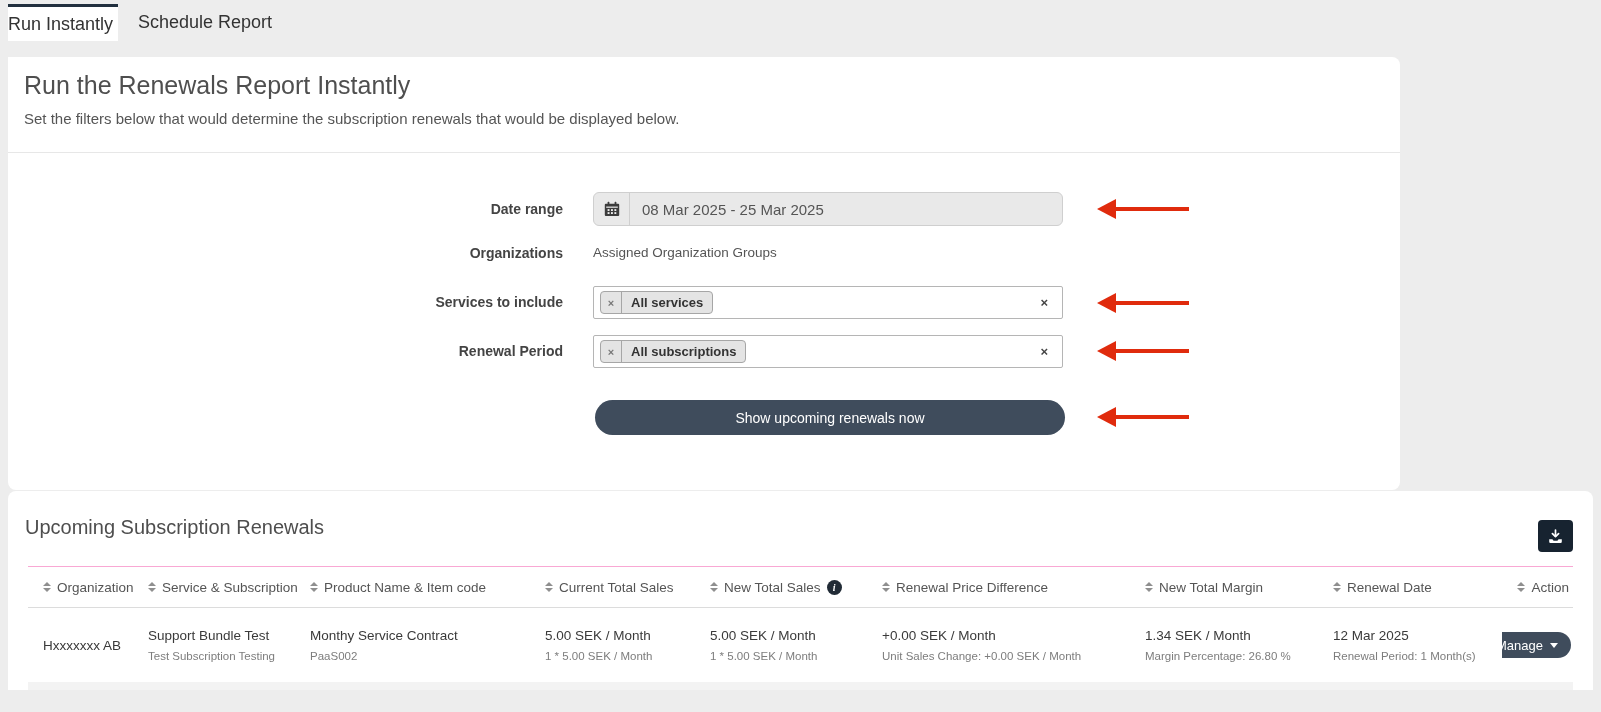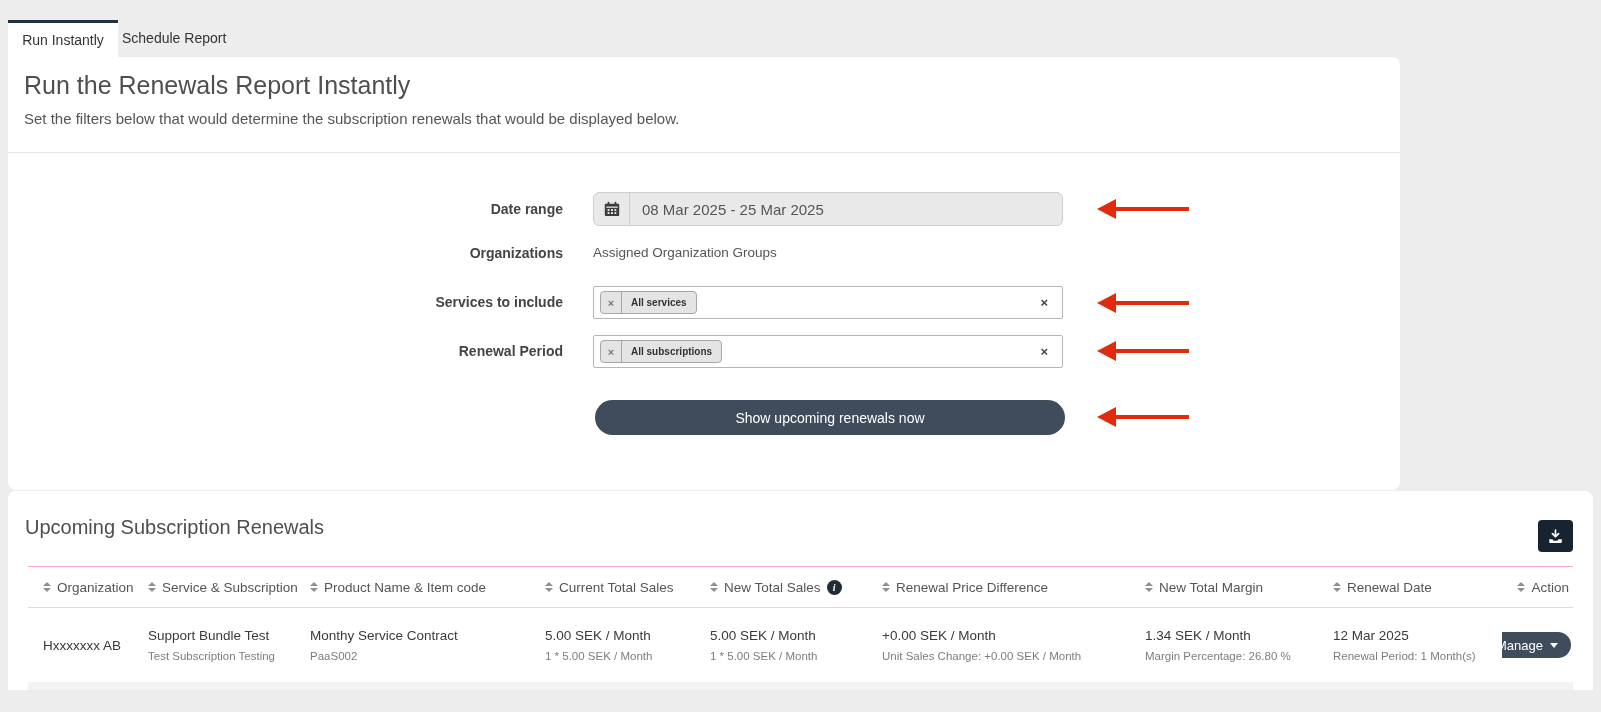--- a/index.html
+++ b/index.html
@@ -14,29 +14,29 @@
   html,body{width:1601px;height:712px;}
   body{
     position:relative;
     background:#ededed;
     font-family:"Liberation Sans","DejaVu Sans",sans-serif;
     overflow:hidden;
     color:#3a3a3a;
   }
   
   .tab{
-    position:absolute;top:20px;height:37px;
-    font-size:14px;color:#333;line-height:34px;text-align:center;
+    position:absolute;top:4px;height:37px;
+    font-size:18px;color:#333;line-height:34px;
     cursor:pointer;
   }
   .tab.active{
     left:8px;width:110px;background:#fff;
     border-top:3px solid var(--tabline);
   }
-  .tab.inactive{left:118px;padding:0 4px;line-height:37px;}
+  .tab.inactive{left:118px;padding:0 20px;line-height:37px;}
   
   .card1{
     position:absolute;left:8px;top:57px;width:1392px;height:433px;
     background:#fff;border-radius:0 8px 8px 8px;
   }
   .card2{
     position:absolute;left:8px;top:491px;width:1585px;height:199px;
     background:#fff;border-radius:8px 8px 0 0;overflow:hidden;
   }
   .page-title{position:absolute;left:16px;top:14px;font-size:25px;font-weight:400;color:#4f4f4f;}
@@ -73,21 +73,21 @@
     display:flex;align-items:stretch;height:23px;
     background:#e4e4e4;border:1px solid #a6a6a6;border-radius:4px;overflow:hidden;
   }
   .tag .tag-x{
     width:21px;display:flex;align-items:center;justify-content:center;
     font-size:11px;font-weight:700;color:#777;border-right:1px solid #a6a6a6;
     cursor:pointer;
   }
   .tag .tag-label{
     display:flex;align-items:center;padding:0 9px;
-    font-size:10px;font-weight:700;color:#333;
+    font-size:13px;font-weight:700;color:#333;
   }
   .ms-clear{
     position:absolute;right:14px;top:0;bottom:0;display:flex;align-items:center;
     font-size:13px;font-weight:700;color:#444;cursor:pointer;
   }
   .submit-btn{
     position:absolute;left:587px;top:343px;width:470px;height:35px;
     background:var(--slate);color:#fff;border:none;border-radius:18px;
     font-size:14px;font-family:inherit;cursor:pointer;
   }

